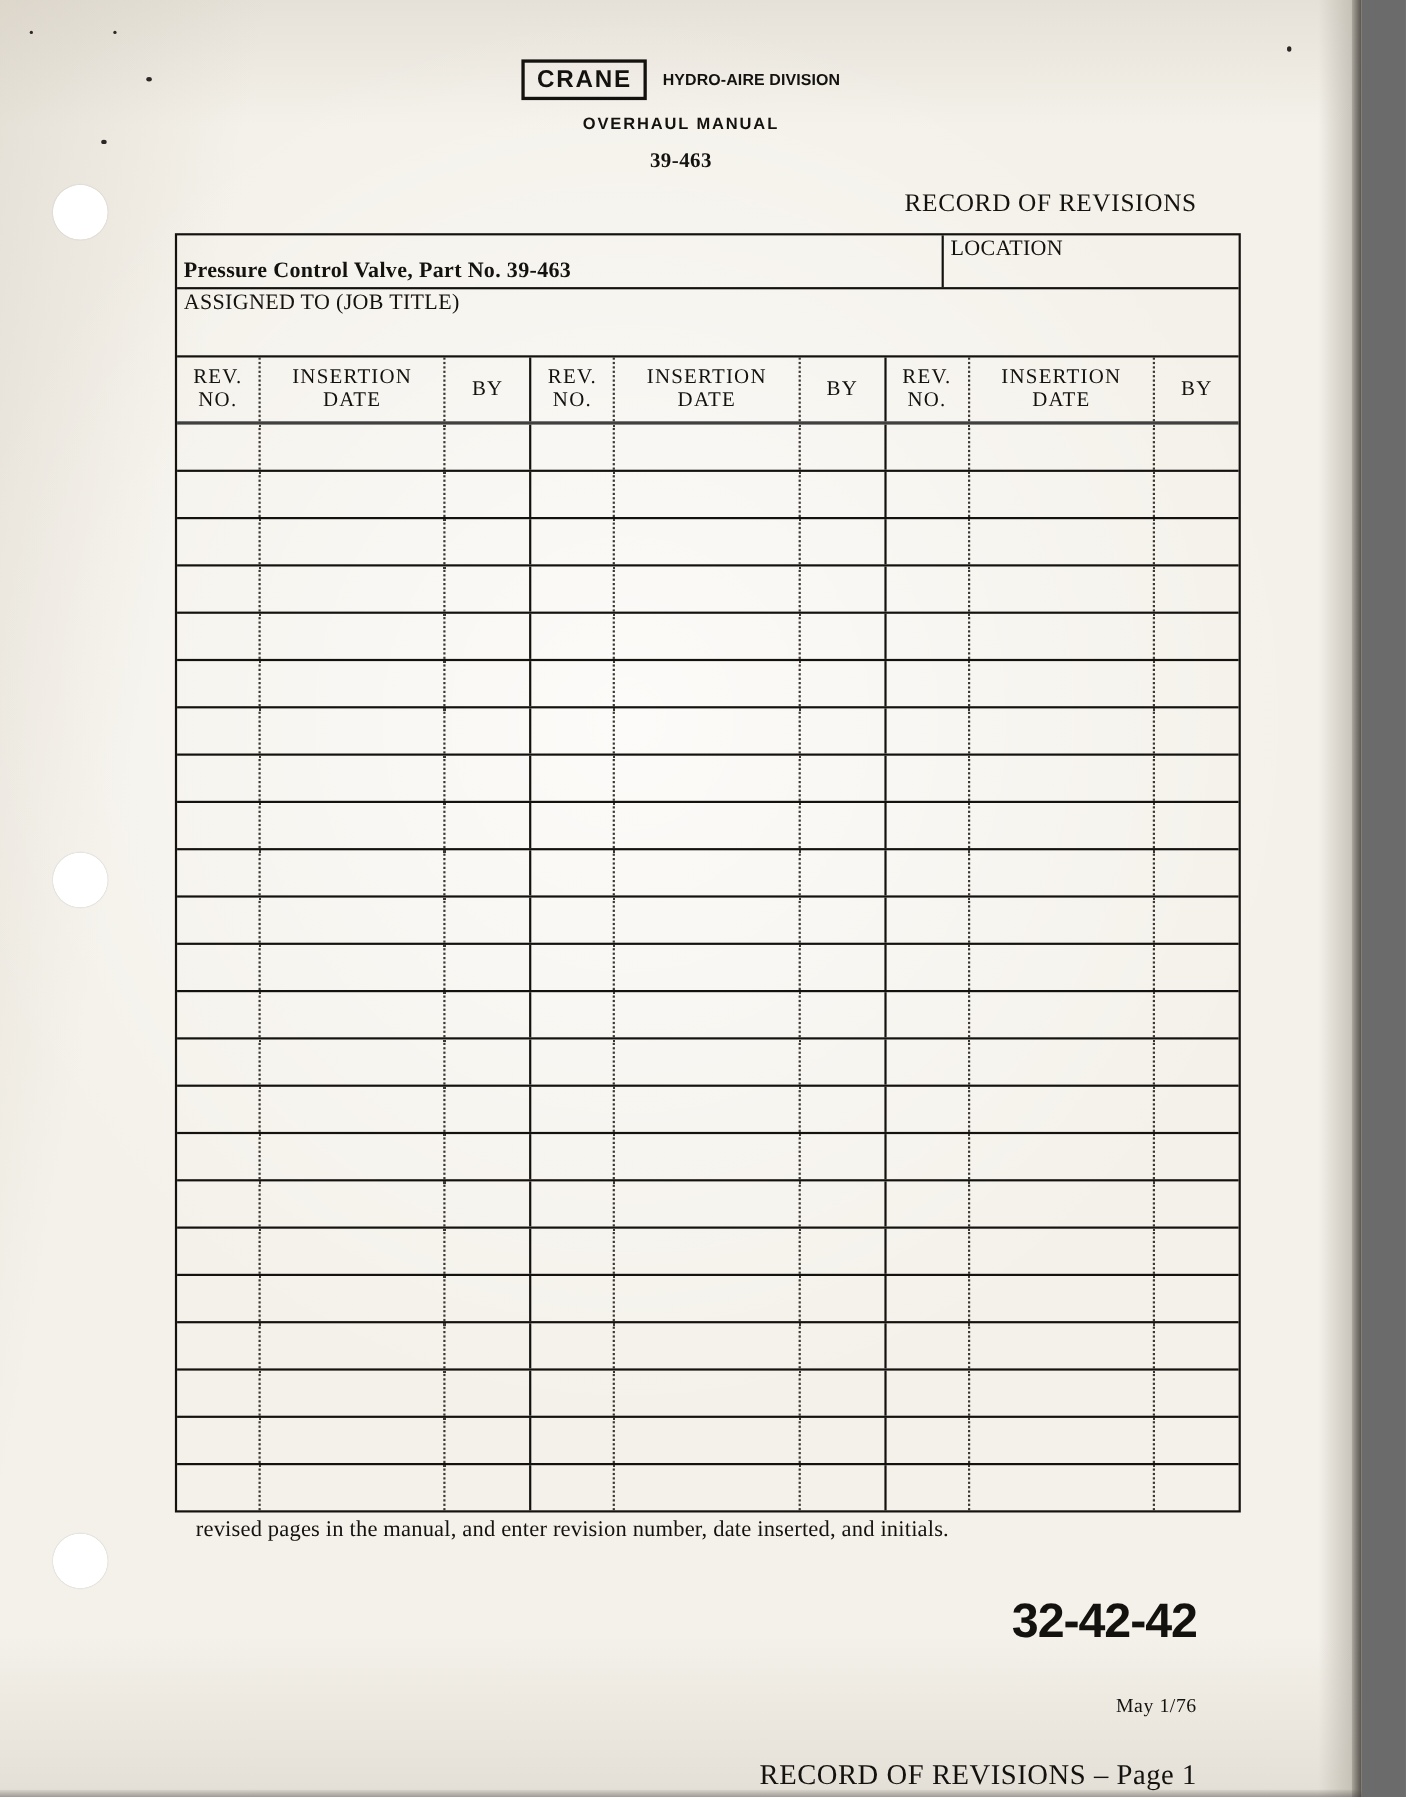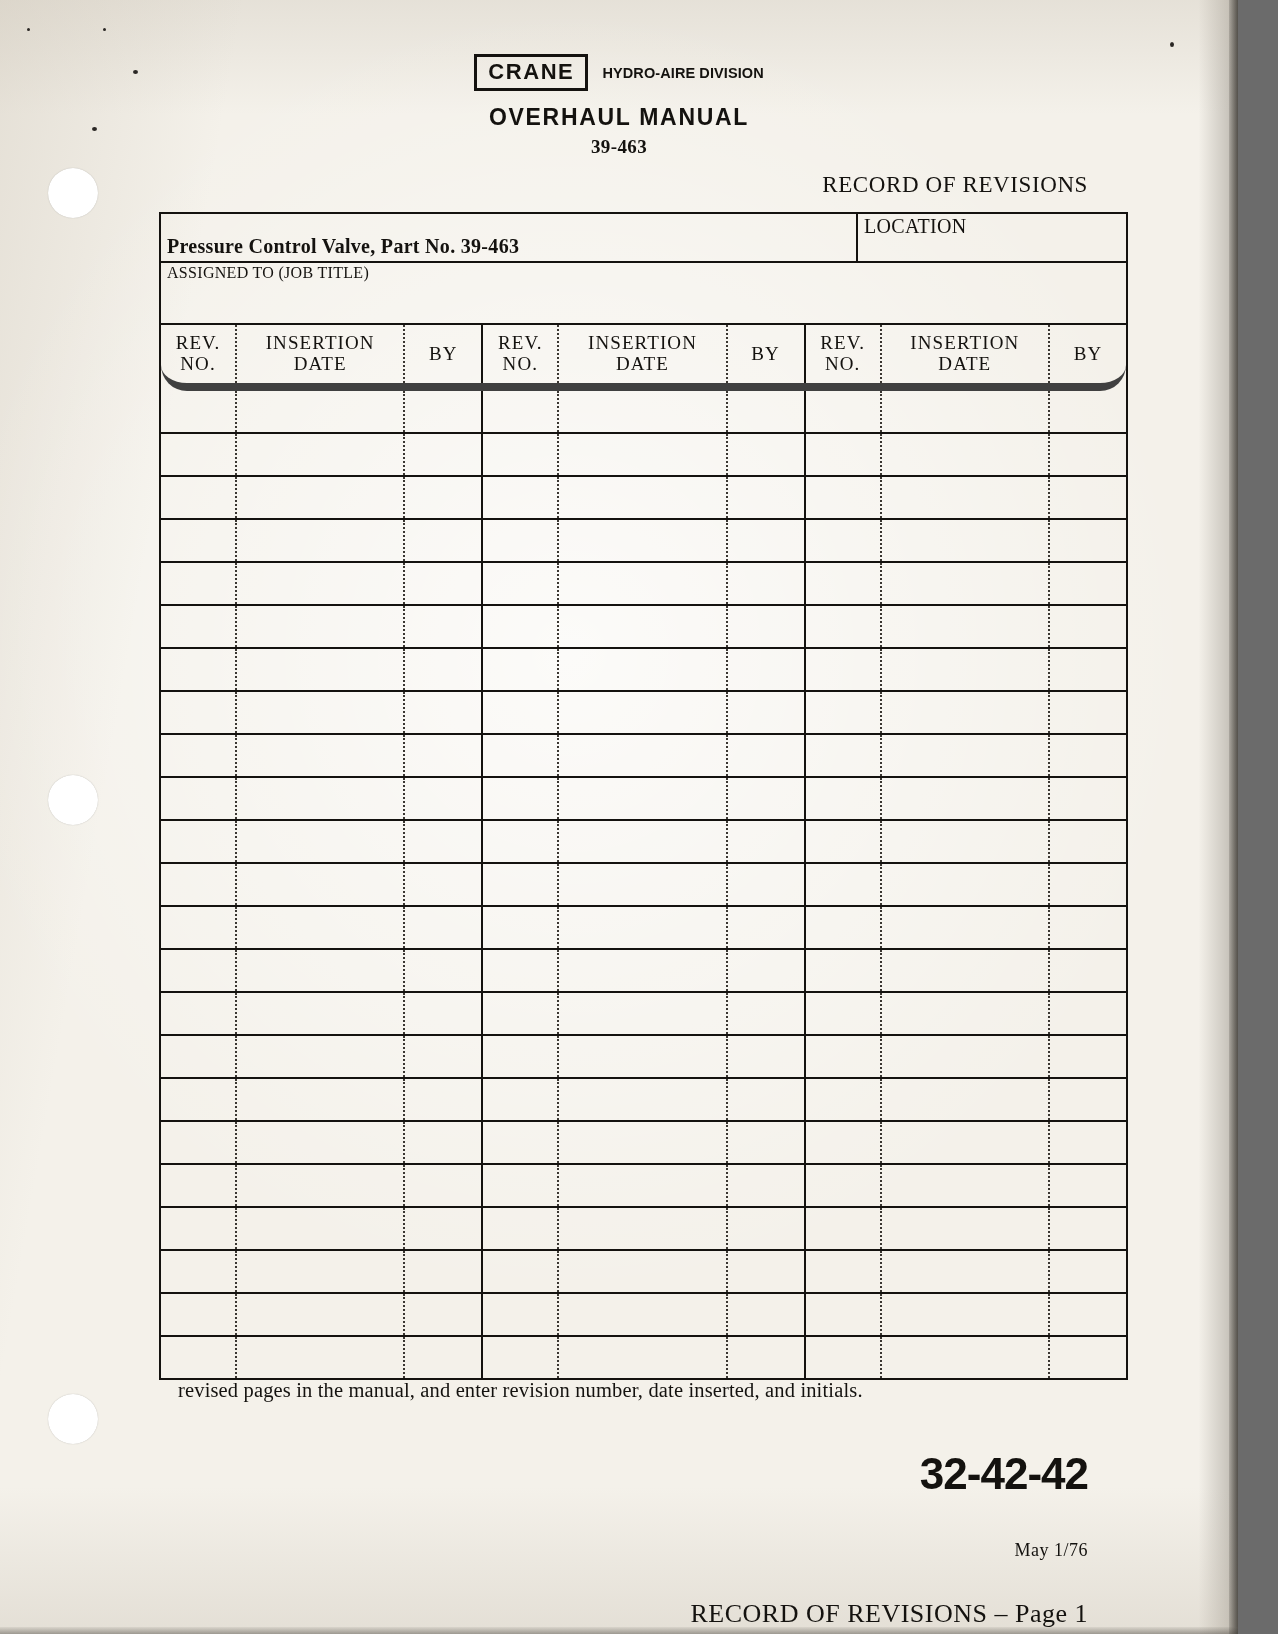--- a/index.html
+++ b/index.html
@@ -94,21 +94,21 @@
     font-weight: bold;
     font-size: 14.5px;
     letter-spacing: 0.1px;
   }
   .manual-title {
     position: absolute;
     top: 104px; left: 0; right: 0;
     text-align: center;
     font-family: "Liberation Sans", sans-serif;
     font-weight: bold;
-    font-size: 23px;
+    font-size: 15px;
     letter-spacing: 1.7px;
   }
   .manual-number {
     position: absolute;
     top: 136px; left: 0; right: 0;
     text-align: center;
     font-family: "Liberation Serif", serif;
     font-weight: bold;
     font-size: 19px;
     letter-spacing: 0.4px;
@@ -152,31 +152,30 @@
     align-items: flex-start;
     padding: 1px 0 0 6px;
     font-size: 20px;
     letter-spacing: 0.3px;
     box-sizing: border-box;
   }
   .row-assigned {
     height: 62px;
     border-bottom: 2px solid #14120f;
     padding: 1px 0 0 6px;
-    font-size: 16px;
+    font-size: 20px;
     letter-spacing: 0.3px;
     box-sizing: border-box;
   }
 
   
   .row-colhead {
     display: flex;
     height: 58px;
-    border-bottom: 8px solid #404040;
-    border-radius: 26px;
+    border-bottom: 3px solid #404040;
   }
   .grp {
     display: flex;
     flex: 1 1 0;
     box-sizing: border-box;
   }
   .grp + .grp { border-left: 2px solid #14120f; }
 
   .col { box-sizing: border-box; }
   .col-rev  { flex: 0 0 76px; }

